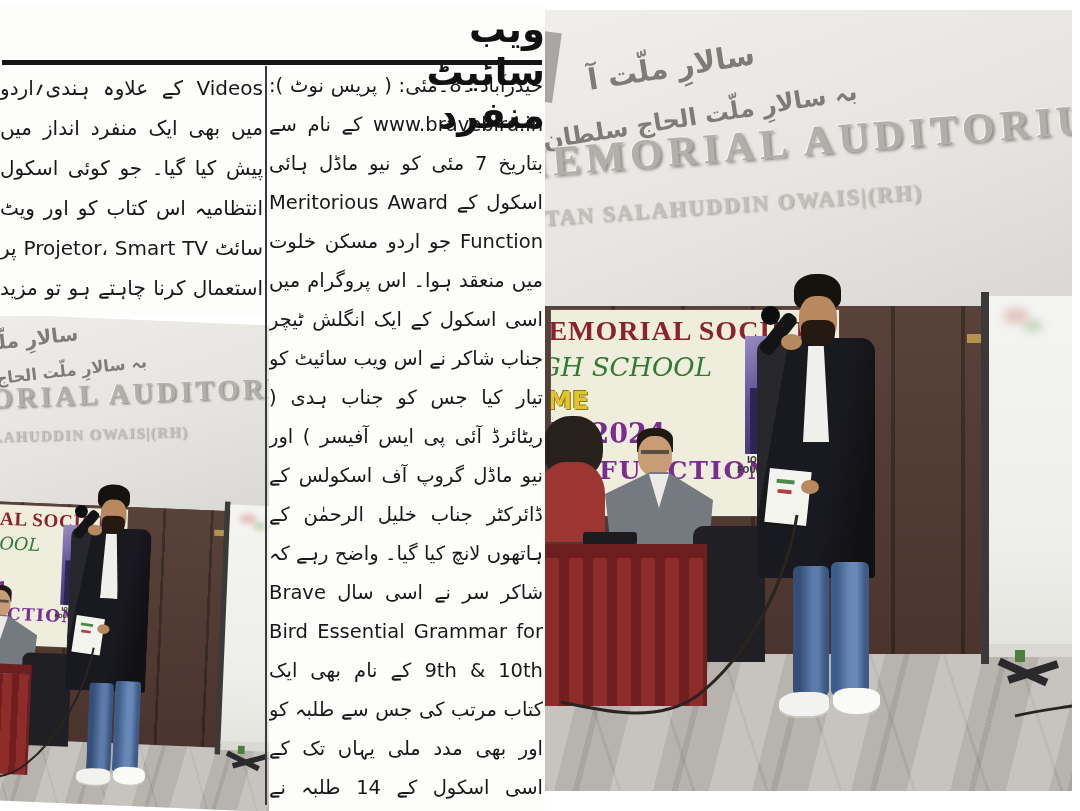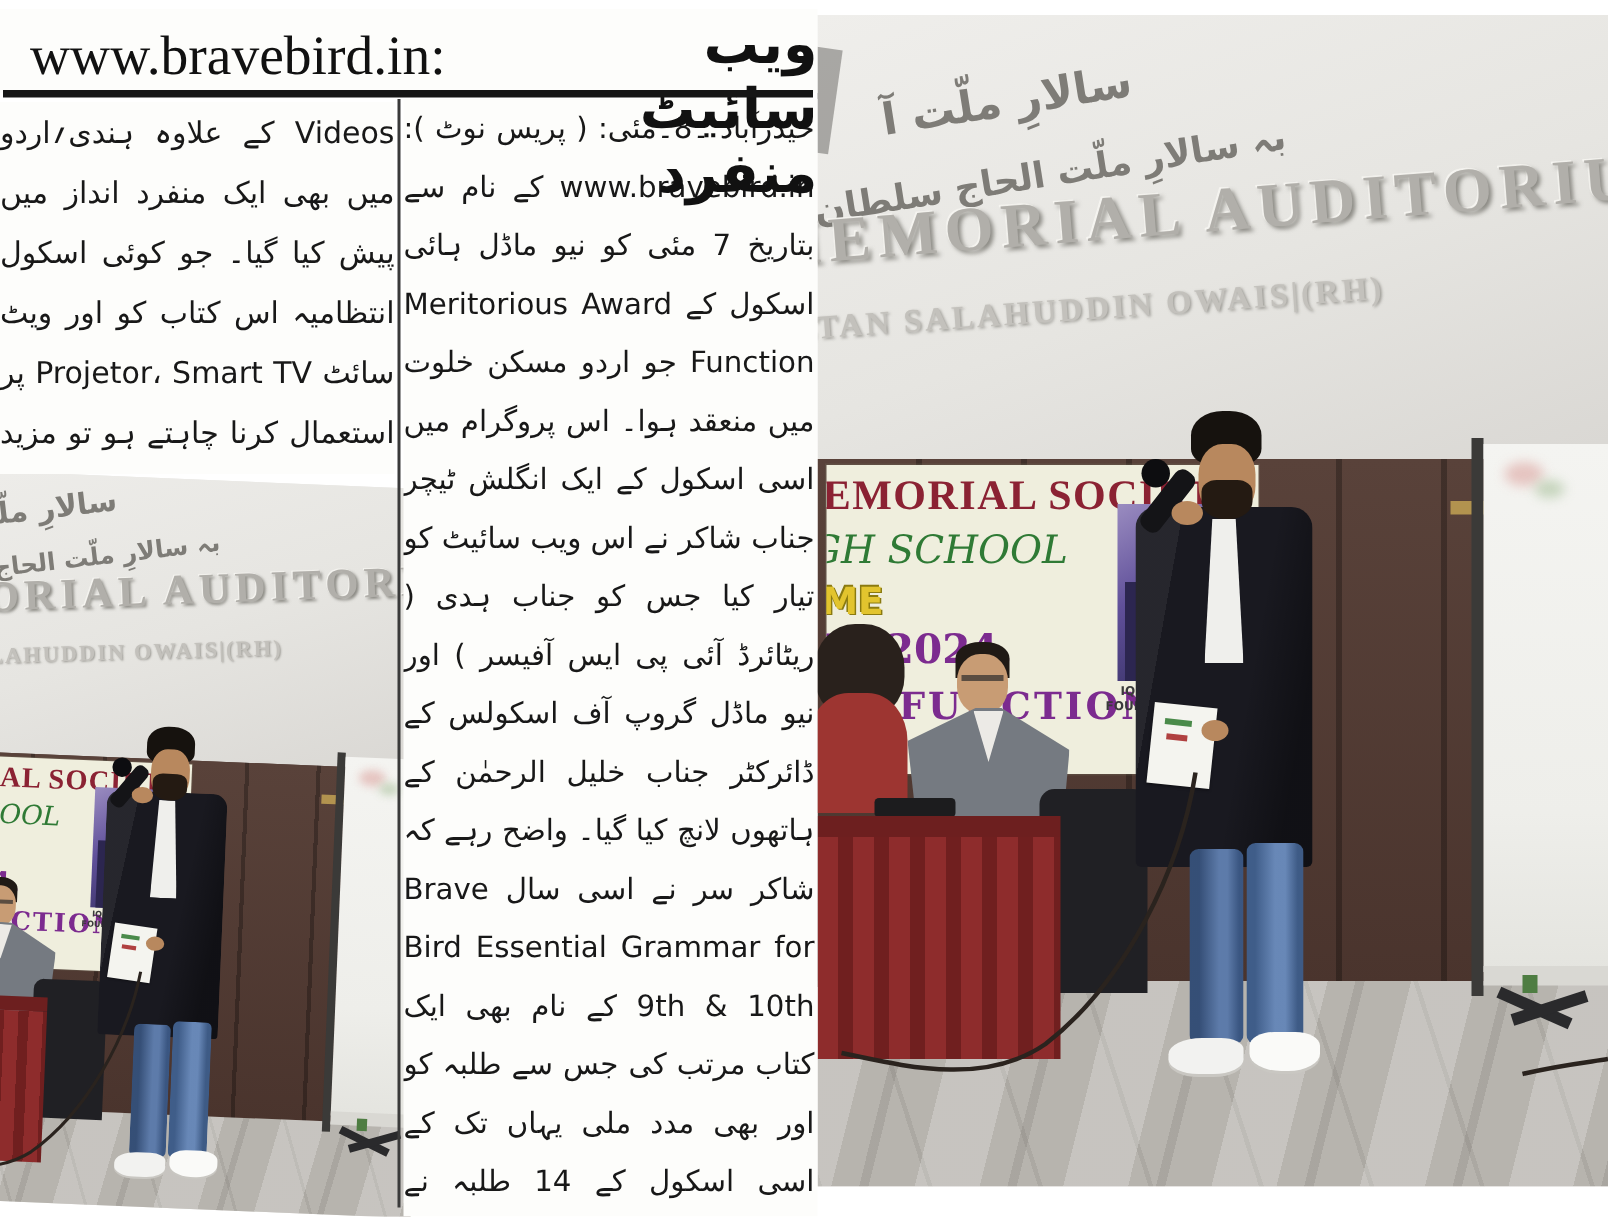--- a/index.html
+++ b/index.html
@@ -109,21 +109,20 @@
   .spk-jeansR{left:286px;top:552px;width:38px;height:134px;background:#4f74ab;border-radius:6px;
       background-image:linear-gradient(90deg,rgba(0,0,0,.2) 0 15%,rgba(255,255,255,.14) 50% 68%,rgba(0,0,0,.22) 90% 100%);}
   .spk-shoeL{left:234px;top:682px;width:50px;height:24px;background:#f2f2f0;border-radius:45% 30% 40% 40%;box-shadow:0 2px 0 #c9c7c2;}
   .spk-shoeR{left:288px;top:678px;width:47px;height:26px;background:#fafaf8;border-radius:35% 35% 45% 45%;box-shadow:0 2px 0 #c9c7c2;}
   .cable{left:0;top:0;width:527px;height:781px;pointer-events:none;}
 </style>
 </head>
 <body>
 
 <div class="abs" id="hdr">
-  <div class="abs" id="hdr-latin">www.bravebird.in:</div>
   <div class="abs" id="hdr-urdu">ویب سائیٹ منفرد</div>
 </div>
 <div class="abs" id="hdr-rule"></div>
 
 <div class="abs ucol" id="col-left">Videos کے علاوہ ہندی؍اردو میں بھی ایک منفرد انداز میں پیش کیا گیا۔ جو کوئی اسکول انتظامیہ اس کتاب کو اور ویٹ سائٹ Projetor، Smart TV پر استعمال کرنا چاہتے ہو تو مزید تفصیلات یا Demo کے لیے 9642314797 پر ربط کر سکتے ہیں۔</div>
 <div class="abs" id="col-divider"></div>
 <div class="abs ucol" id="col-mid">حیدرآباد ۔8۔مئی: ( پریس نوٹ ): www.bravebird.in کے نام سے بتاریخ 7 مئی کو نیو ماڈل ہائی اسکول کے Meritorious Award Function جو اردو مسکن خلوت میں منعقد ہوا۔ اس پروگرام میں اسی اسکول کے ایک انگلش ٹیچر جناب شاکر نے اس ویب سائیٹ کو تیار کیا جس کو جناب ہدی ( ریٹائرڈ آئی پی ایس آفیسر ) اور نیو ماڈل گروپ آف اسکولس کے ڈائرکٹر جناب خلیل الرحمٰن کے ہاتھوں لانچ کیا گیا۔ واضح رہے کہ شاکر سر نے اسی سال Brave Bird Essential Grammar for 9th &amp; 10th کے نام بھی ایک کتاب مرتب کی جس سے طلبہ کو اور بھی مدد ملی یہاں تک کے اسی اسکول کے 14 طلبہ نے انگلش میں 10/10 GPA حاصل کیا۔ اس ویب سائیٹ میں اس کتاب کے انگلش Presentation کو Content</div>
 
 <div class="abs" id="photoL">
  <div class="abs" id="photoL-scale">

